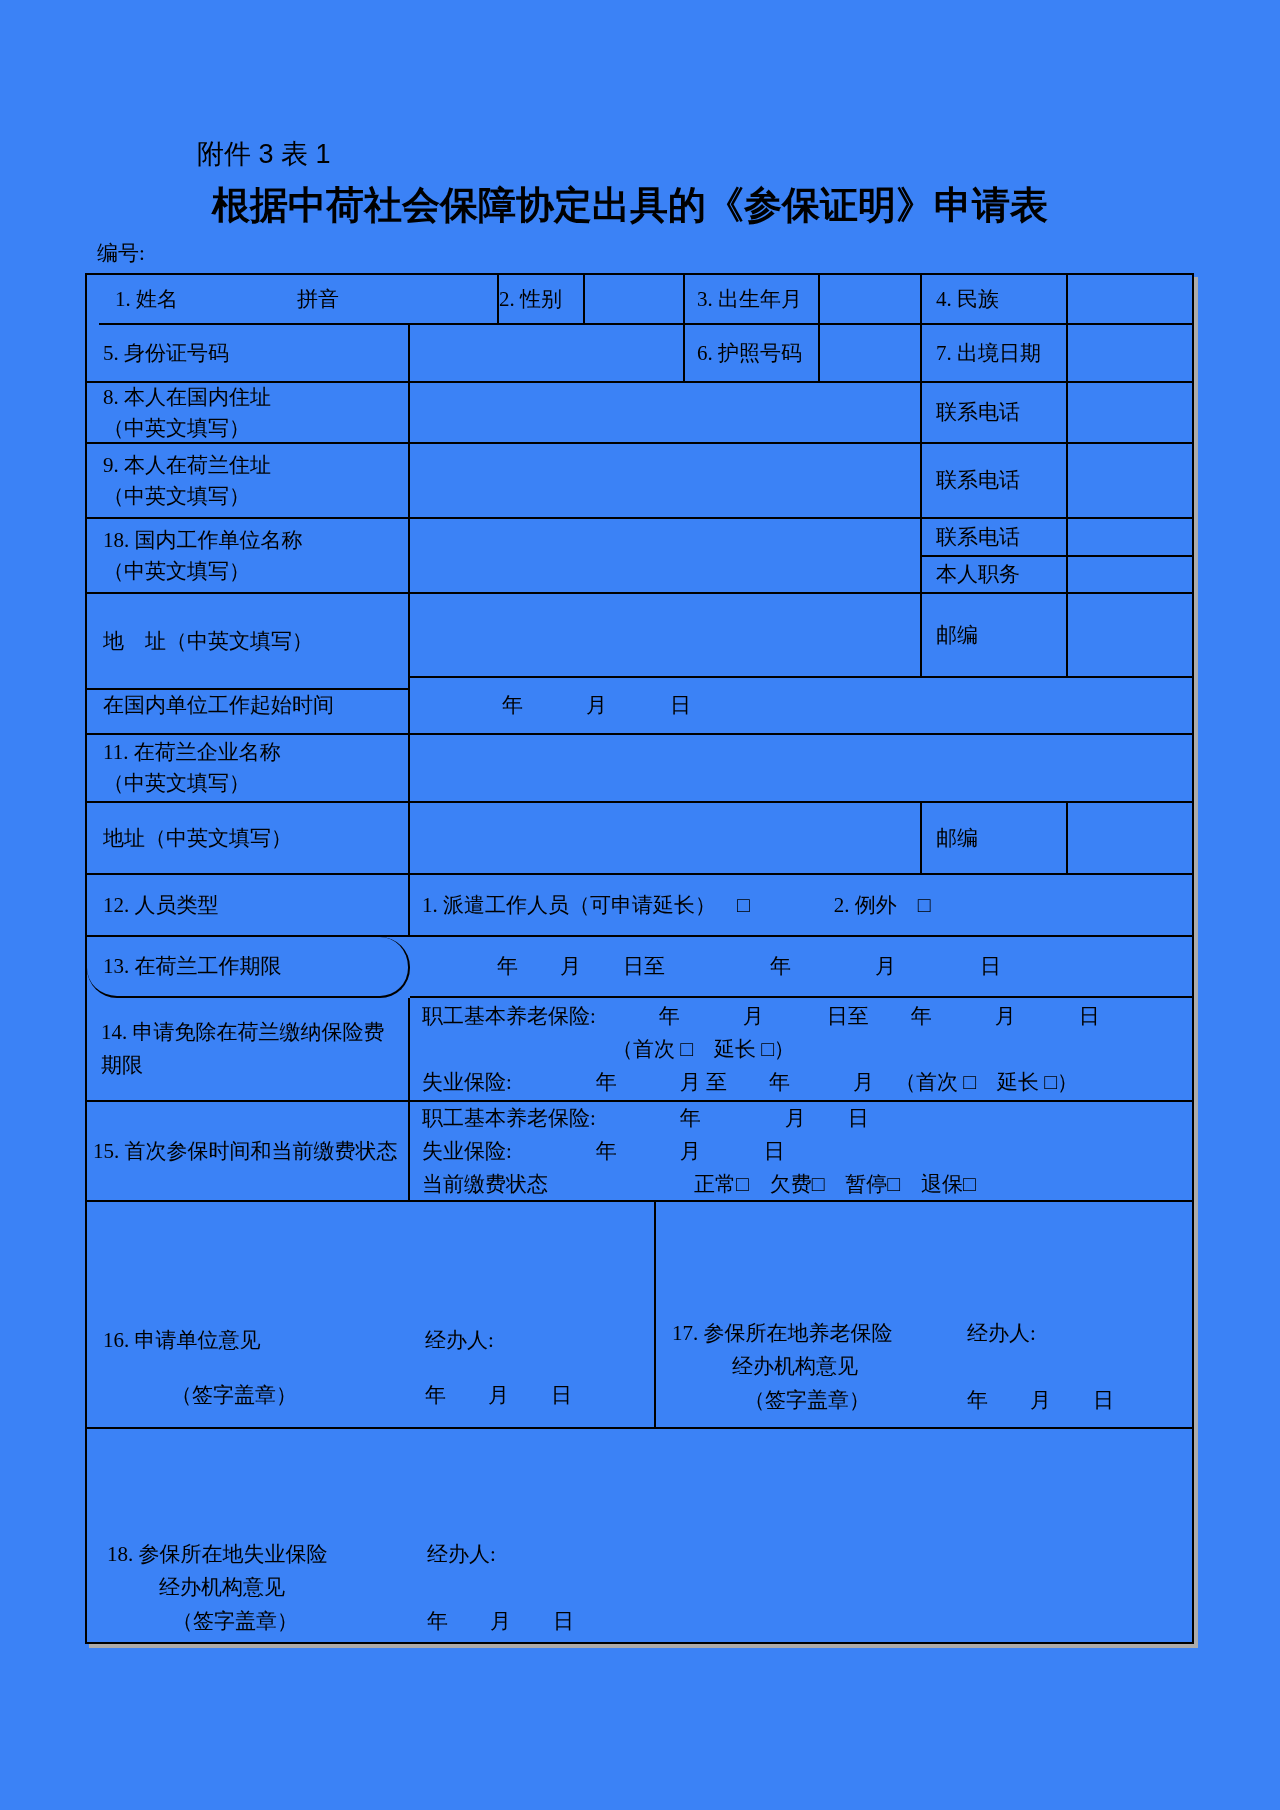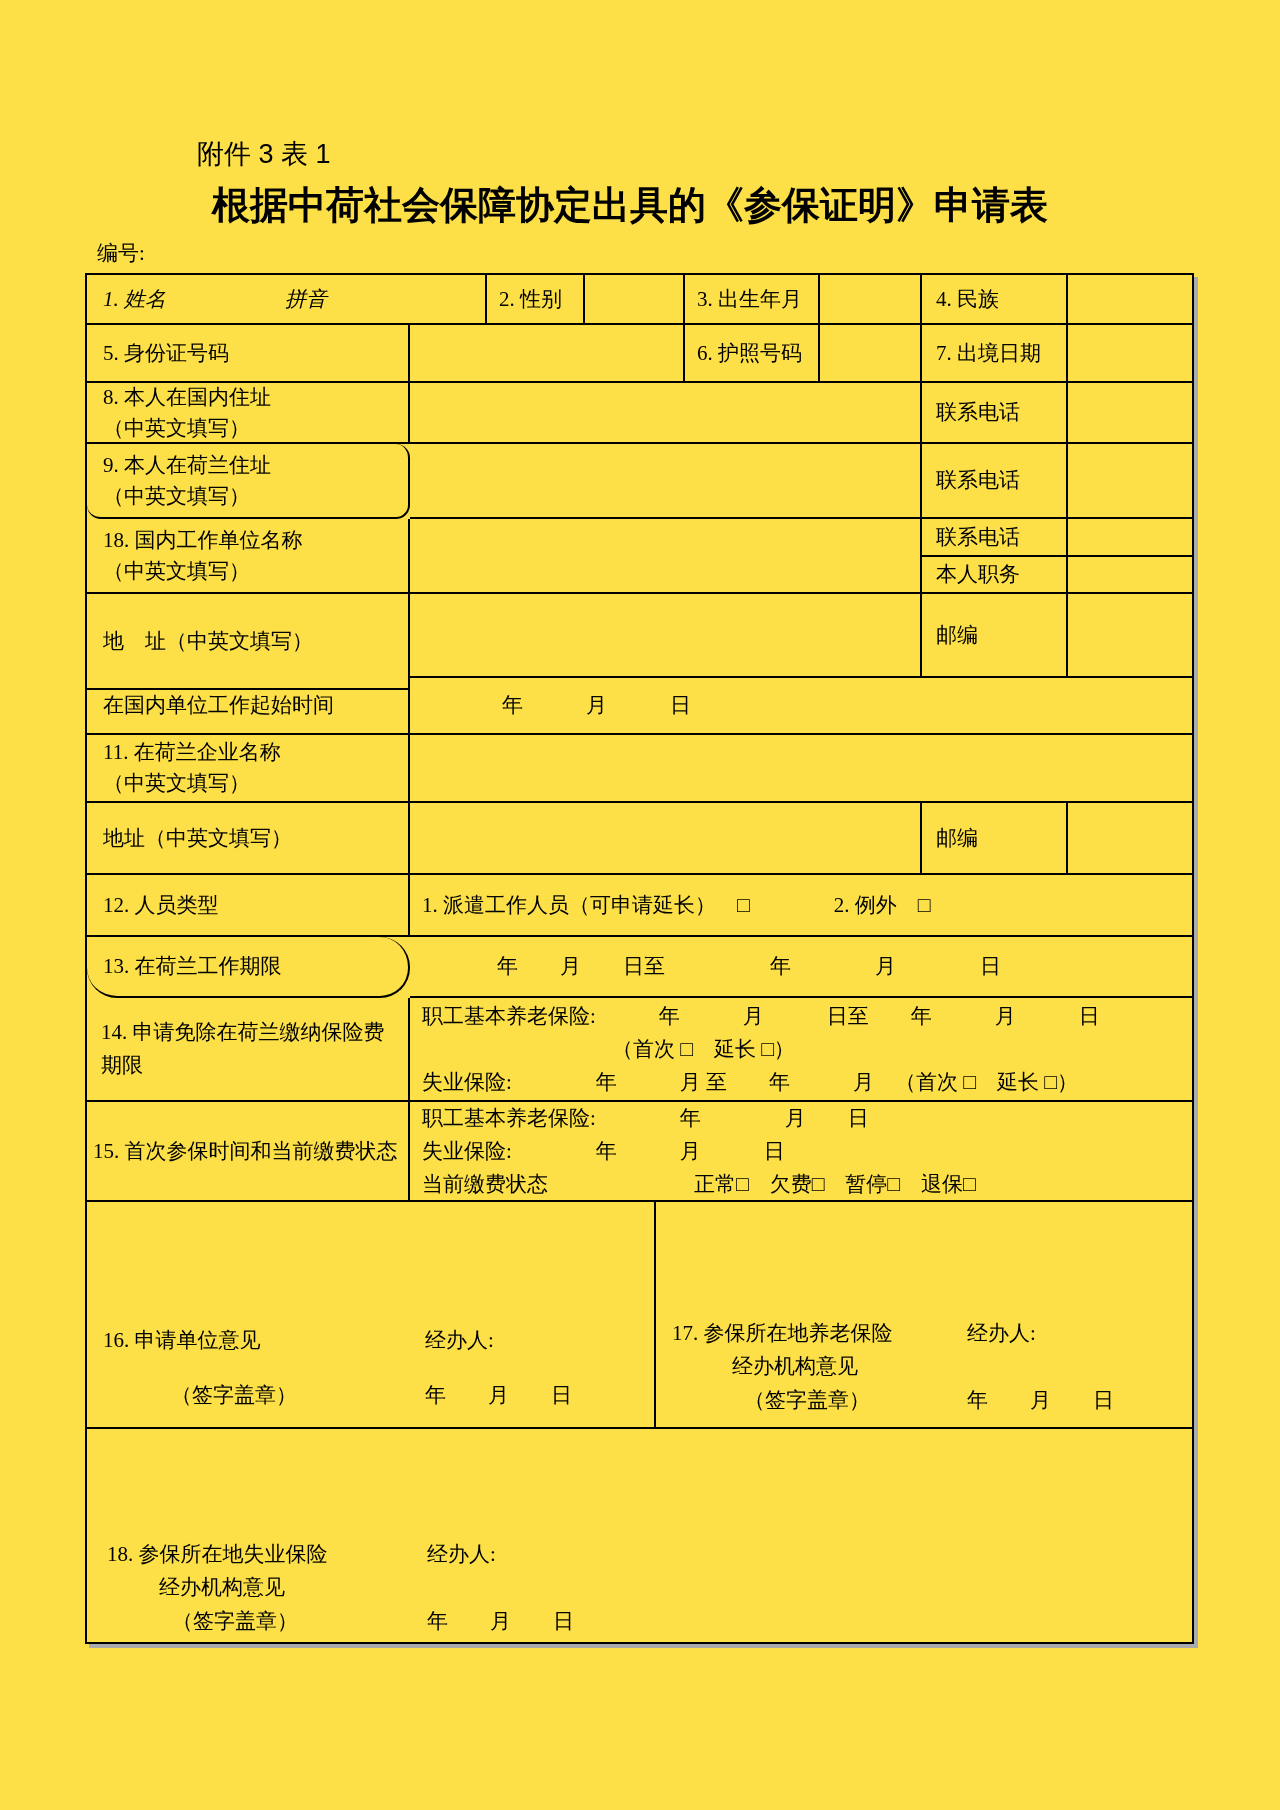--- a/index.html
+++ b/index.html
@@ -1,19 +1,19 @@
 <!DOCTYPE html>
 <html><head>
 <meta charset="utf-8">
 <style>
   html,body { margin:0; padding:0; background:#ffffff; }
   .page {
     position:relative;
     width:1280px; height:1810px;
-    background:#fde047;
+    background:#3b82f6;
     font-family:"Liberation Serif","DejaVu Serif",serif;
     color:#000;
     overflow:hidden;
   }
   .attach {
     position:absolute; left:197px; top:138px;
     font-family:"Liberation Sans","DejaVu Sans",sans-serif;
     font-size:27px; line-height:32px; color:#000;
   }
   .title {
@@ -49,21 +49,21 @@
 <body>
 
 <div class="page">
 
   <div class="attach">附件 3 表 1</div>
   <div class="title">根据中荷社会保障协定出具的《参保证明》申请表</div>
   <div class="serial">编号:</div>
 
   <div class="tbl">
 
-    <div class="c" style="left:0;top:0;width:400px;height:50px;font-style:italic;">
+    <div class="c" style="left:12px;top:0;width:400px;height:50px;">
       <span class="rel" style="height:31px;">
         <span class="abs" style="left:16px;top:3px;">1. 姓名</span>
         <span class="abs" style="left:198px;top:3px;">拼音</span>
       </span>
     </div>
     <div class="c" style="left:400px;top:0;width:98px;height:50px;padding-left:12px;">
       <span>2. 性别</span>
     </div>
     <div class="c" style="left:498px;top:0;width:100px;height:50px;"></div>
     <div class="c" style="left:598px;top:0;width:135px;height:50px;padding-left:12px;">
@@ -91,21 +91,21 @@
     <div class="c" style="left:0;top:108px;width:323px;height:61px;padding-left:16px;">
       <span>8. 本人在国内住址</span>
       <span>（中英文填写）</span>
     </div>
     <div class="c" style="left:323px;top:108px;width:512px;height:61px;"></div>
     <div class="c" style="left:835px;top:108px;width:146px;height:61px;padding-left:14px;">
       <span>联系电话</span>
     </div>
     <div class="c nr" style="left:981px;top:108px;width:124px;height:61px;"></div>
 
-    <div class="c" style="left:0;top:169px;width:323px;height:75px;padding-left:16px;border-radius:14px;">
+    <div class="c" style="left:0;top:169px;width:323px;height:75px;padding-left:16px;">
       <span>9. 本人在荷兰住址</span>
       <span>（中英文填写）</span>
     </div>
     <div class="c" style="left:323px;top:169px;width:512px;height:75px;"></div>
     <div class="c" style="left:835px;top:169px;width:146px;height:75px;padding-left:14px;">
       <span>联系电话</span>
     </div>
     <div class="c nr" style="left:981px;top:169px;width:124px;height:75px;"></div>
 
     <div class="c" style="left:0;top:244px;width:323px;height:75px;padding-left:16px;">

